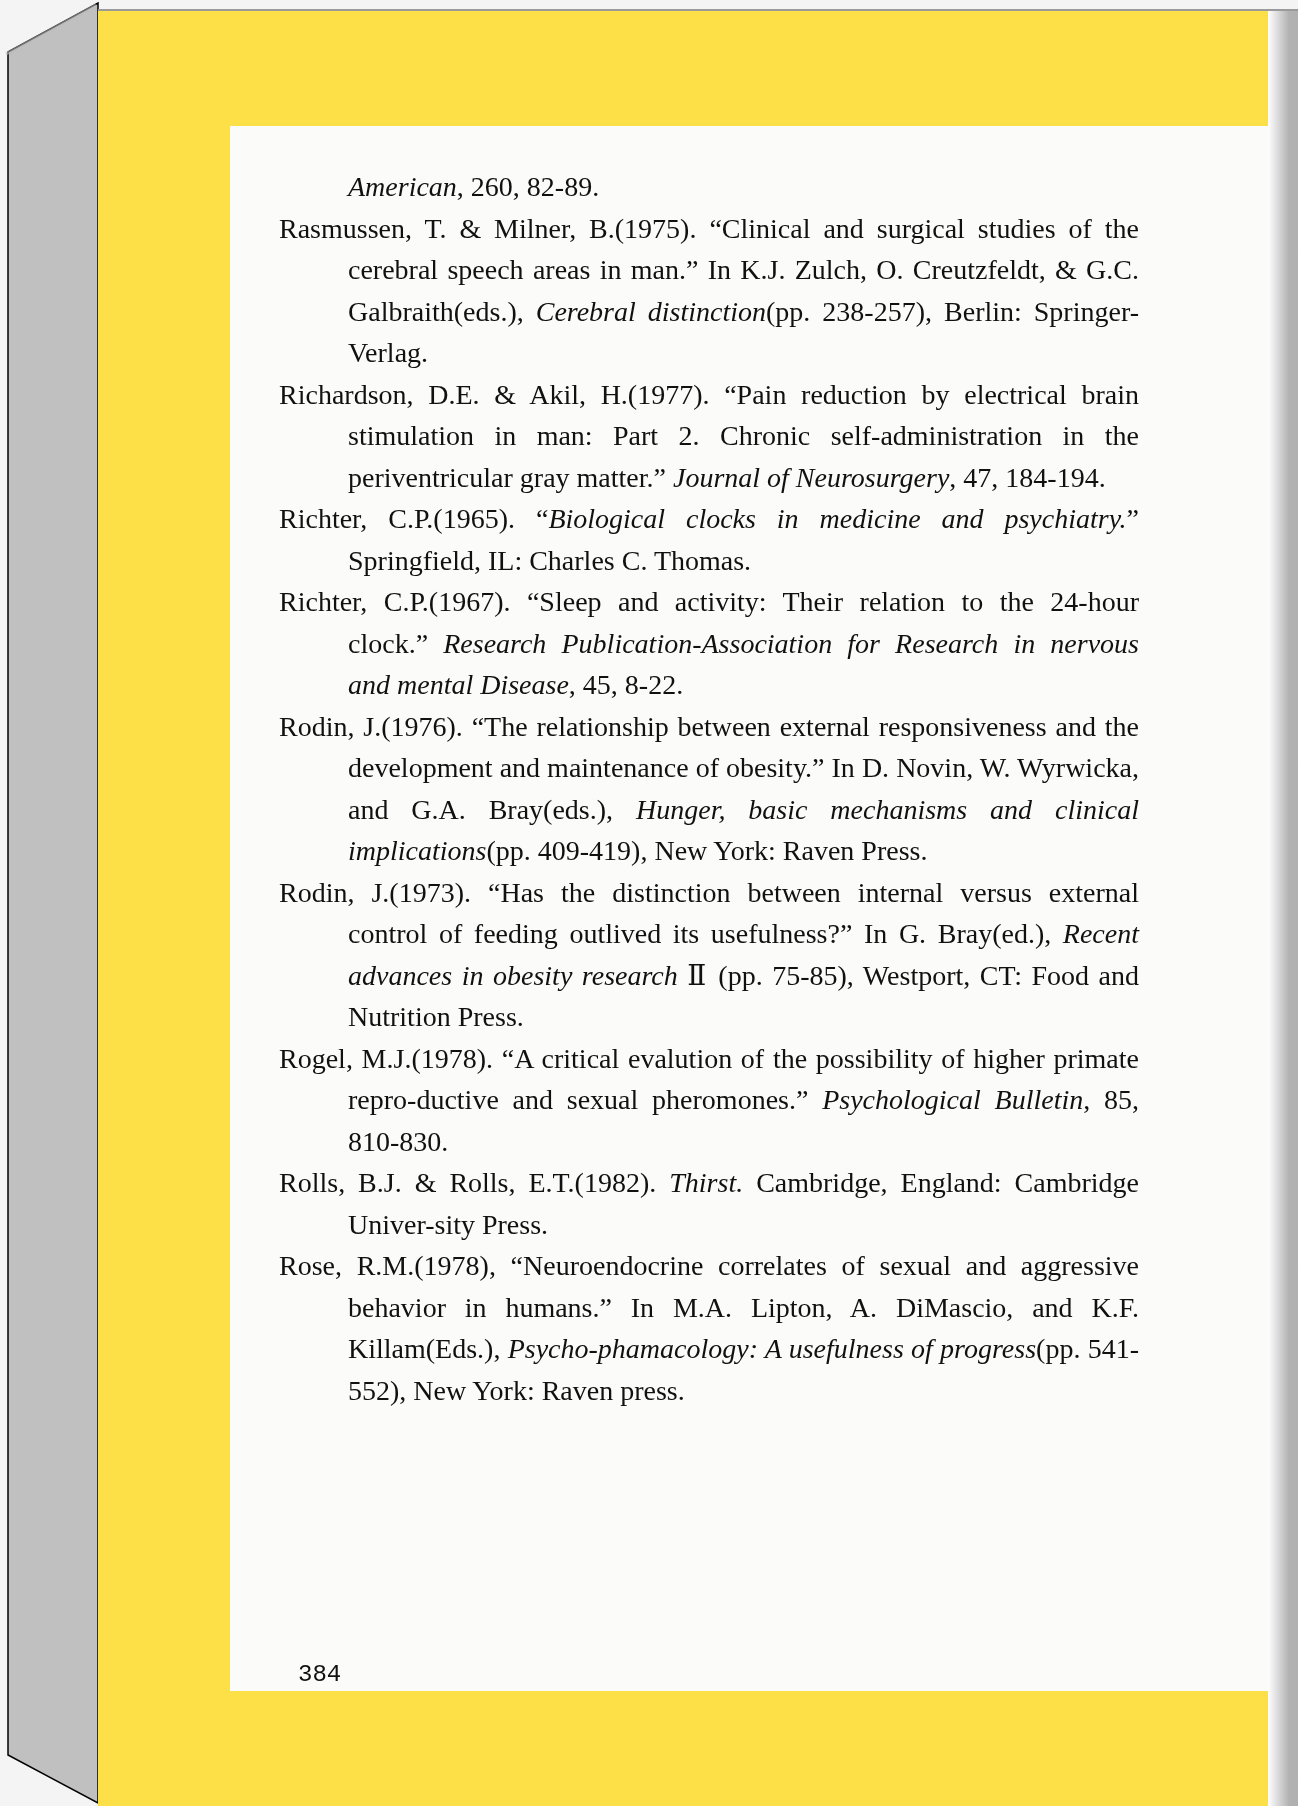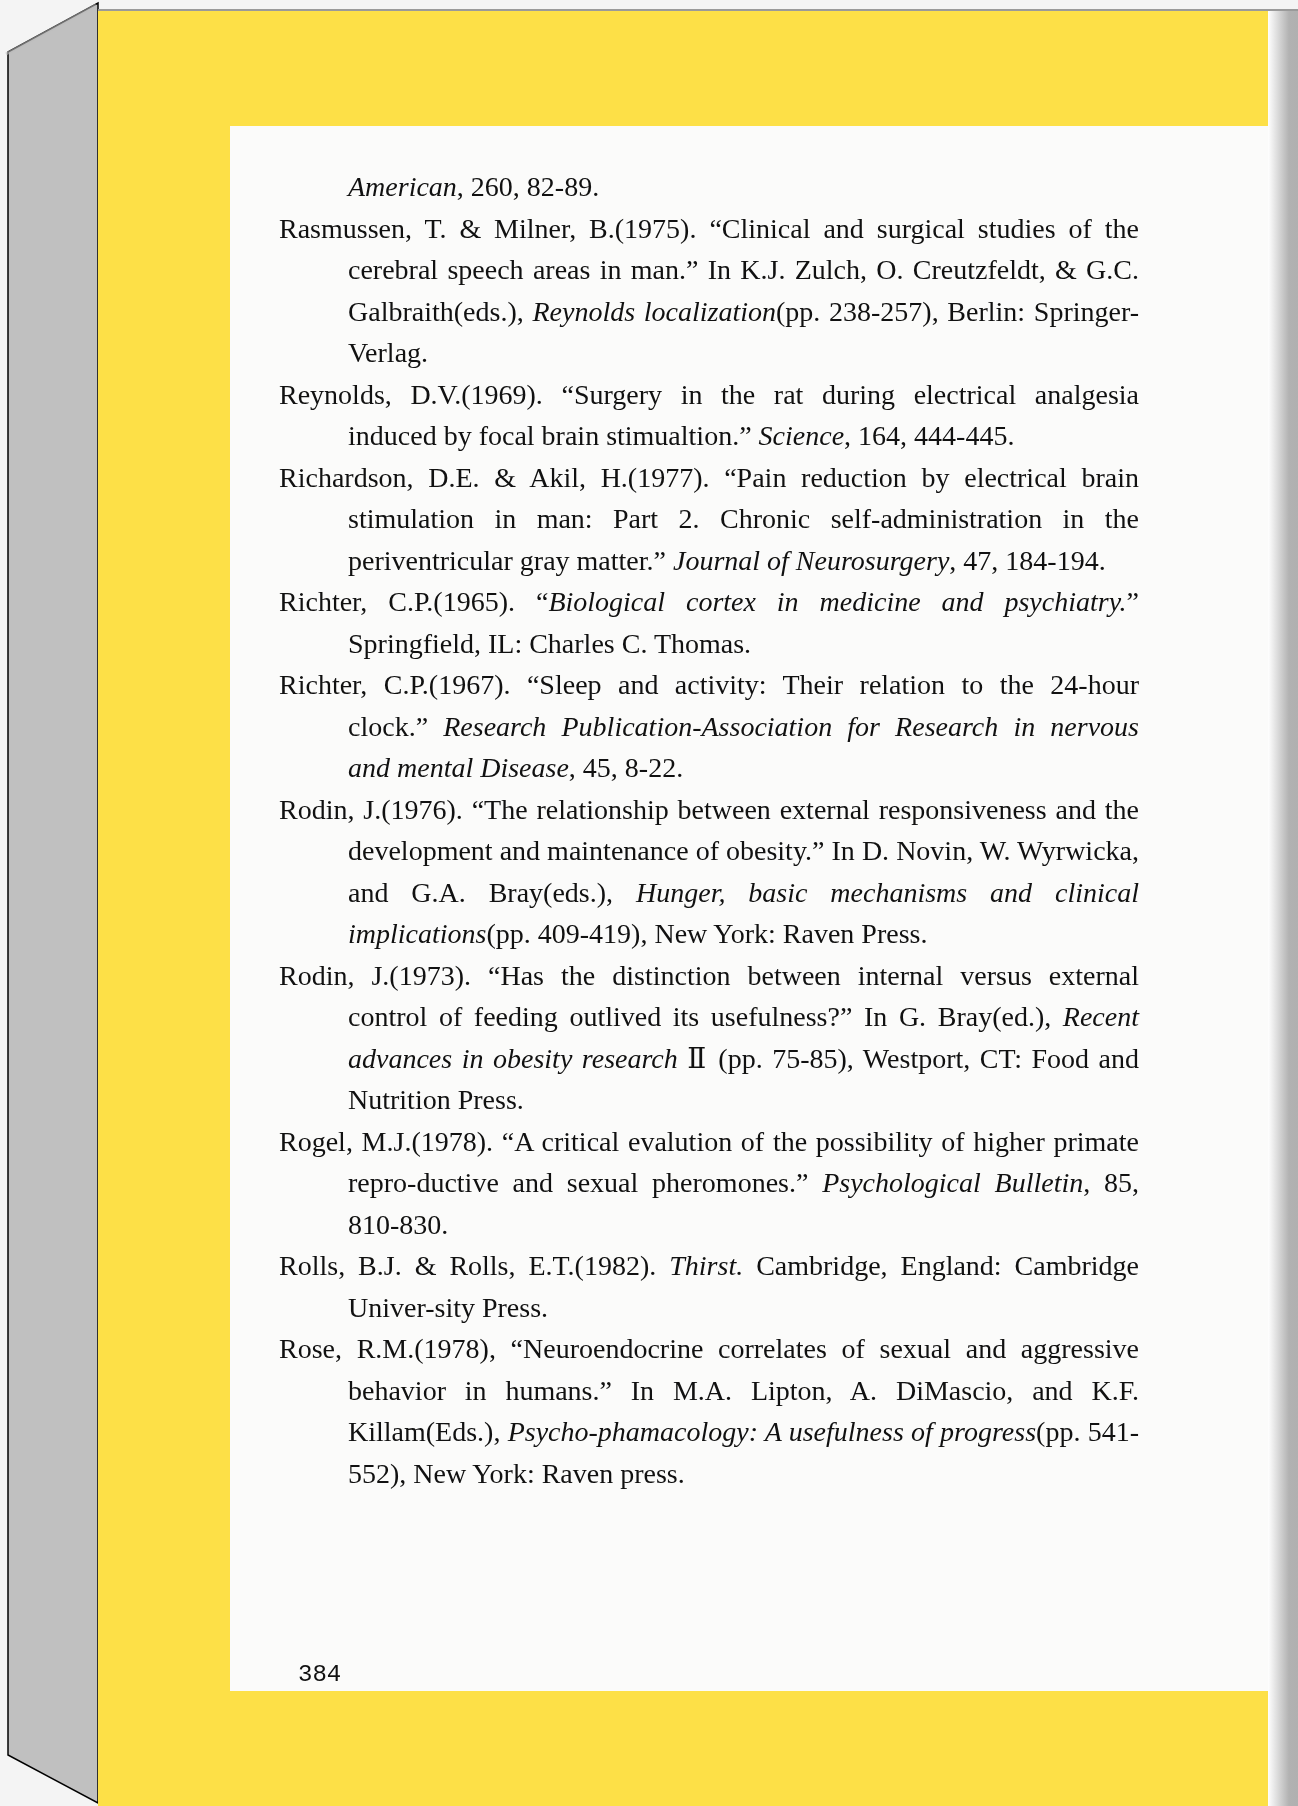--- a/index.html
+++ b/index.html
@@ -48,30 +48,27 @@
 <div class="page">
   <div class="scan"></div>
   <div class="page-edge"></div>
 
   <div class="refs">
     <p class="ref cont">
       <i>American</i><span>, 260, 82-89.</span>
     </p>
 
     <p class="ref">
-      <span>Rasmussen, T. &amp; Milner, B.(1975). “Clinical and surgical studies of the cerebral speech areas in man.” In K.J. Zulch, O. Creutzfeldt, &amp; G.C. Galbraith(eds.), </span><i>Reynolds localization</i><span>(pp. 238-257), Berlin: Springer-Verlag.</span>
-    </p>
-    <p class="ref">
-      <span>Reynolds, D.V.(1969). “Surgery in the rat during electrical analgesia induced by focal brain stimualtion.” </span><i>Science</i><span>, 164, 444-445.</span>
+      <span>Rasmussen, T. &amp; Milner, B.(1975). “Clinical and surgical studies of the cerebral speech areas in man.” In K.J. Zulch, O. Creutzfeldt, &amp; G.C. Galbraith(eds.), </span><i>Cerebral distinction</i><span>(pp. 238-257), Berlin: Springer-Verlag.</span>
     </p>
     <p class="ref">
       <span>Richardson, D.E. &amp; Akil, H.(1977). “Pain reduction by electrical brain stimulation in man: Part 2. Chronic self-administration in the periventricular gray matter.” </span><i>Journal of Neurosurgery</i><span>, 47, 184-194.</span>
     </p>
     <p class="ref">
-      <span>Richter, C.P.(1965). “</span><i>Biological cortex in medicine and psychiatry.</i><span>” Springfield, IL: Charles C. Thomas.</span>
+      <span>Richter, C.P.(1965). “</span><i>Biological clocks in medicine and psychiatry.</i><span>” Springfield, IL: Charles C. Thomas.</span>
     </p>
     <p class="ref">
       <span>Richter, C.P.(1967). “Sleep and activity: Their relation to the 24-hour clock.” </span><i>Research Publication-Association for Research in nervous and mental Disease</i><span>, 45, 8-22.</span>
     </p>
     <p class="ref">
       <span>Rodin, J.(1976). “The relationship between external responsiveness and the development and maintenance of obesity.” In D. Novin, W. Wyrwicka, and G.A. Bray(eds.), </span><i>Hunger, basic mechanisms and clinical implications</i><span>(pp. 409-419), New York: Raven Press.</span>
     </p>
     <p class="ref">
       <span>Rodin, J.(1973). “Has the distinction between internal versus external control of feeding outlived its usefulness?” In G. Bray(ed.), </span><i>Recent advances in obesity research</i><span> Ⅱ (pp. 75-85), Westport, CT: Food and Nutrition Press.</span>
     </p>

